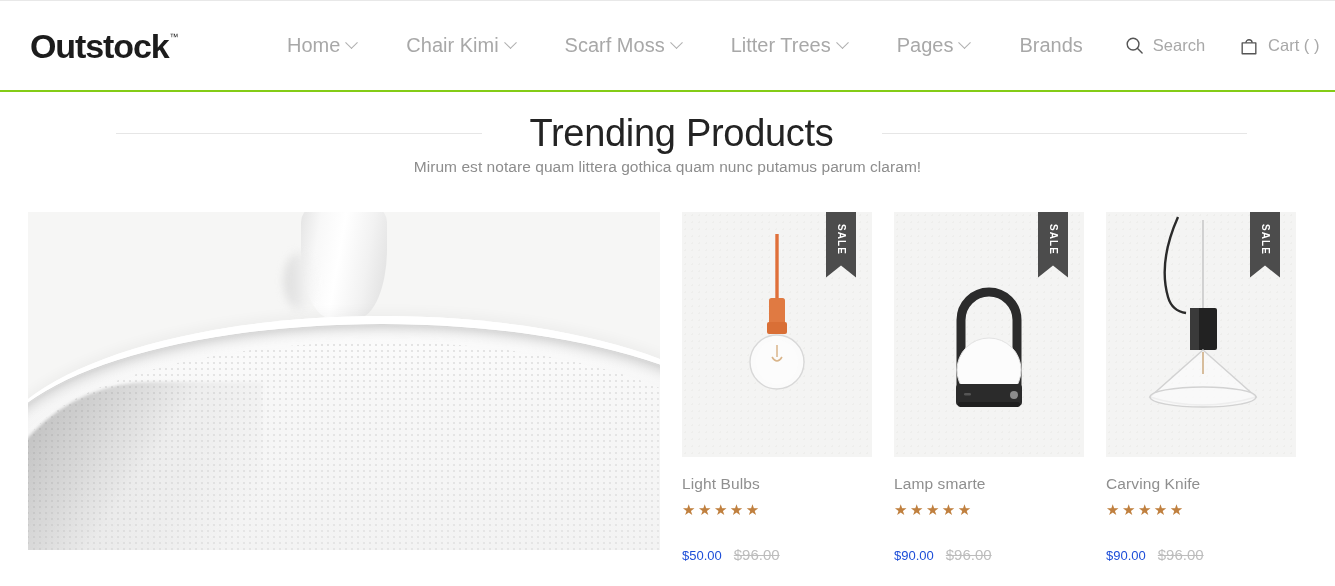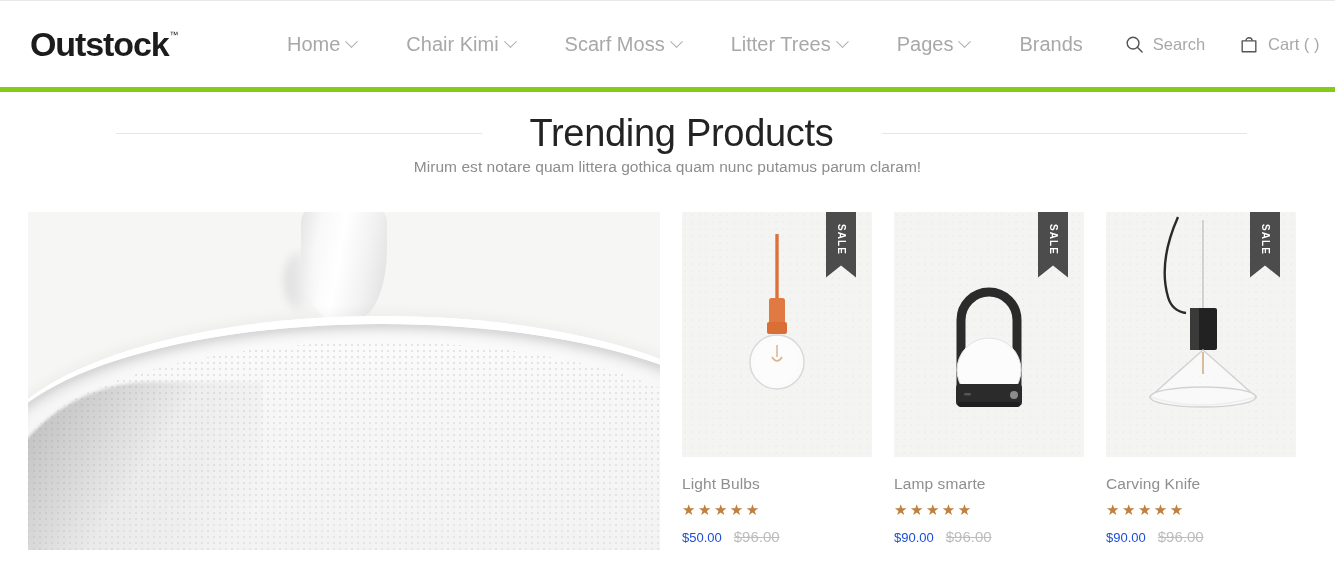--- a/index.html
+++ b/index.html
@@ -9,21 +9,21 @@
     font-family:"Liberation Sans", sans-serif;
     overflow:hidden;
   }
   body { border-top:1px solid #e8e8e8; }
 
   
   .header {
     height:91px;
     display:flex;
     align-items:center;
-    border-bottom:5px solid #84cc16;
+    border-bottom:2px solid #84cc16;
     padding:0 28px 0 30px;
     position:relative;
   }
   .logo-wrap {
     display:flex;
     align-items:flex-start;
     width:252px;
     flex:0 0 auto;
   }
   .logo {
@@ -196,20 +196,21 @@
     margin-top:11px;
     display:flex;
     align-items:baseline;
     gap:12px;
   }
   .price-now { font-size:13px; color:#1d4ed8; }
   .price-old {
     font-size:15px;
     color:#bdbdbd;
     text-decoration:line-through;
+    margin-top:18px;
   }
 
   
   .hero-art { position:absolute; inset:0; background:#f6f6f5; }
   .hero-stem {
     position:absolute;
     left:50%; top:-14px;
     width:86px; height:120px;
     margin-left:-43px;
     background:linear-gradient(100deg,#e2e2e2 0%,#f8f8f8 22%,#ffffff 45%,#f2f2f2 72%,#dedede 100%);

